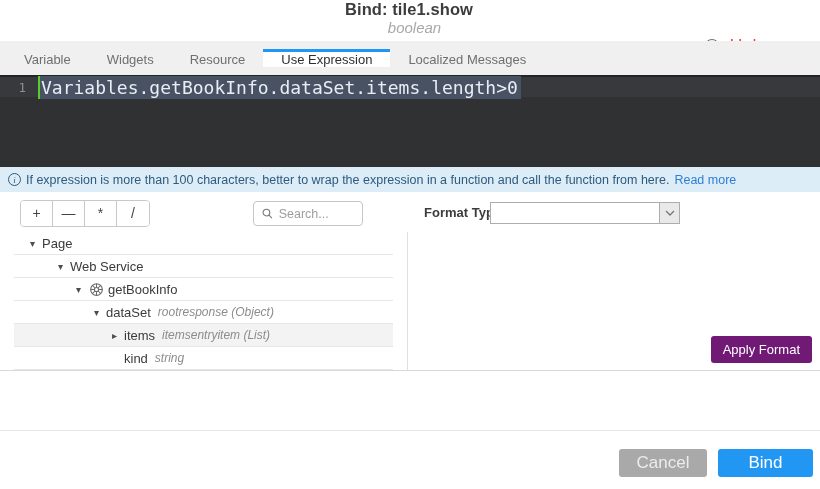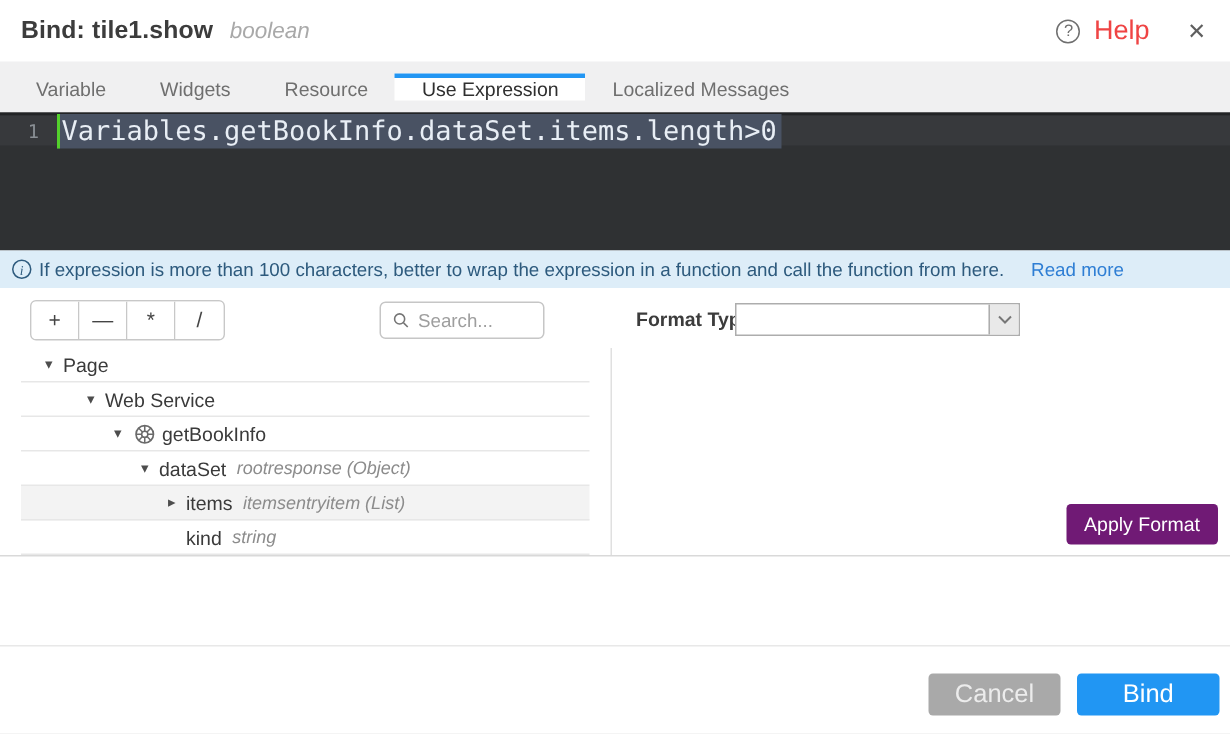--- a/index.html
+++ b/index.html
@@ -5,21 +5,21 @@
   * { margin:0; padding:0; box-sizing:border-box; }
   html,body { background:#e9e9e9; }
   body { font-family:"Liberation Sans","DejaVu Sans",sans-serif; }
   .dialog {
     position:relative; width:820px; height:489px; background:#fff;
     overflow:hidden; margin:0 auto;
   }
 
   
   .header { position:absolute; top:0; left:0; right:0; height:41px; background:#fff;
-            display:flex; align-items:center; padding:0 16px 0 14px; }
+            display:flex; align-items:center; padding:0 16px 0 14px;flex-direction:column; }
   .title { font-size:16.5px; font-weight:bold; color:#3c3c3c; letter-spacing:.1px; }
   .title-type { font-size:15px; font-style:italic; color:#a9a9a9; margin-left:11px; }
   .header-right { margin-left:auto; display:flex; align-items:center; gap:9px; }
   .help-icon { width:16px; height:16px; border:1px solid #6f6f6f; border-radius:50%;
                color:#6f6f6f; font-size:11px; line-height:14px; text-align:center; display:inline-block; }
   .help-label { font-size:18px; color:#ef4444; margin-right:16px; }
   .close-icon { font-size:15px; color:#5f5f5f; cursor:pointer; }
 
   
   .tabbar { position:absolute; top:41px; left:0; right:0; height:34px; background:#f0f0f1;
@@ -36,21 +36,21 @@
   .gutter { width:38px; text-align:right; padding-right:12px; color:#8a8f94; font-size:12.5px; }
   .code-line { font-size:18px; color:#e8eef5; }
   .code-sel { background:#495263; border-left:2px solid #53d02c; padding:1px 3px 1px 1px; }
 
   
   .infobar { position:absolute; top:167px; left:0; right:0; height:25px; background:#ddedf8;
              display:flex; align-items:center; padding-left:8px; font-size:12.5px; color:#2d5a7d; }
   .info-icon { width:13px; height:13px; border:1px solid #2d5a7d; border-radius:50%;
                font-size:9px; line-height:12px; text-align:center; margin-right:5px; flex:none;
                font-style:italic; font-family:"Liberation Serif",serif; }
-  .read-more { color:#2e7ed4; margin-left:18px; cursor:pointer; text-decoration:none; }
+  .read-more { color:#2e7ed4; margin-left:5px; cursor:pointer; text-decoration:none; }
 
   
   .toolbar { position:absolute; top:192px; left:0; right:0; height:40px; background:#fff; }
   .op-group { position:absolute; left:20px; top:8px; display:flex; border:1px solid #c8c8c8;
               border-radius:4px; overflow:hidden; background:#fff; }
   .op-btn { width:32px; height:25px; background:#fff; border:none; border-right:1px solid #c8c8c8;
             font-size:14px; color:#444; cursor:pointer; line-height:23px; }
   .op-btn:last-child { border-right:none; }
   .search-box { position:absolute; left:253px; top:9px; width:110px; height:25px;
                 border:1px solid #c6c6c6; border-radius:4px; display:flex; align-items:center;

